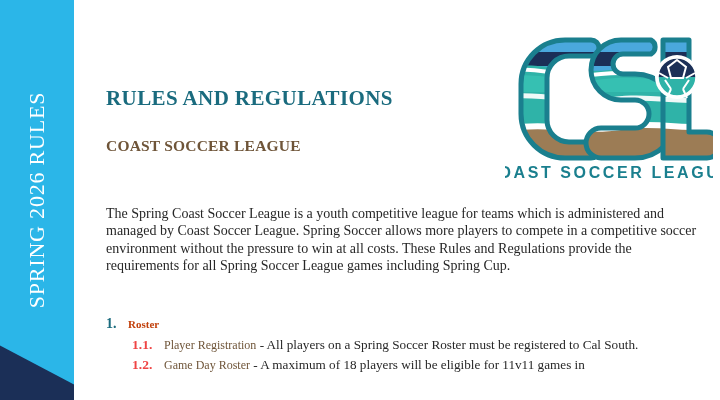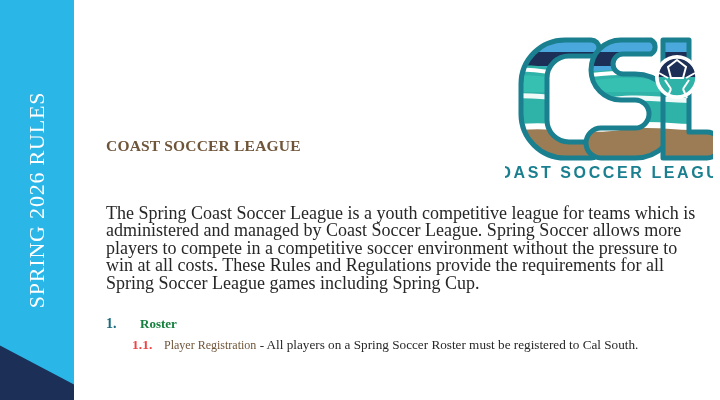--- a/index.html
+++ b/index.html
@@ -89,21 +89,21 @@
   }
   .subtitle-line { display: block; }
 
   .intro {
     position: absolute;
     left: 0;
     top: 205px;
     width: 595px;
     margin: 0;
     color: #272727;
-    font-size: 18px;
+    font-size: 14px;
     line-height: 17.4px;
     text-align: left;
   }
 
   
   .list-root {
     position: absolute;
     left: 0;
     top: 316px;
     width: 600px;
@@ -113,24 +113,23 @@
     align-items: baseline;
     gap: 9px;
   }
   .lvl1-num {
     color: #1a6b7e;
     font-size: 14px;
     font-weight: bold;
     min-width: 13px;
   }
   .lvl1-title {
-    color: #15803d;
-    font-size: 13px;
-    font-weight: bold;
-    margin-left: 12px;
+    color: #c2410c;
+    font-size: 11px;
+    font-weight: bold;
   }
   .lvl2-list {
     margin-top: 4px;
     padding-left: 26px;
   }
   .lvl2-row {
     display: flex;
     align-items: baseline;
     gap: 6px;
     margin-bottom: 2px;
@@ -170,20 +169,21 @@
 
 <div class="page">
 
   <div class="sidebar">
     <div class="sidebar-label">SPRING 2026 RULES</div>
     <div class="sidebar-corner"></div>
   </div>
 
   <div class="content">
 
+    <h1 class="doc-title">RULES AND REGULATIONS</h1>
 
     <div class="subtitle-block">
       <span class="subtitle-line">COAST SOCCER LEAGUE</span>
     </div>
 
     <p class="intro">The Spring Coast Soccer League is a youth competitive league for teams which is administered and managed by Coast Soccer League. Spring Soccer allows more players to compete in a competitive soccer environment without the pressure to win at all costs. These Rules and Regulations provide the requirements for all Spring Soccer League games including Spring Cup.</p>
 
     <div class="list-root">
       <div class="lvl1-row">
         <span class="lvl1-num">1.</span>
@@ -192,20 +192,26 @@
 
       <div class="lvl2-list">
 
         <div class="lvl2-row">
           <span class="lvl2-num">1.1.</span>
           <span class="lvl2-body">
             <span class="lvl2-term">Player Registration</span><span class="lvl2-text"> - All players on a Spring Soccer Roster must be registered to Cal South.</span>
           </span>
         </div>
 
+        <div class="lvl2-row">
+          <span class="lvl2-num">1.2.</span>
+          <span class="lvl2-body">
+            <span class="lvl2-term">Game Day Roster</span><span class="lvl2-text"> - A maximum of 18 players will be eligible for 11v11 games in</span>
+          </span>
+        </div>
 
       </div>
     </div>
   </div>
 
   <div class="logo">
     <svg width="208" height="152" viewBox="0 0 208 152" xmlns="http://www.w3.org/2000/svg">
       <defs>
 
         <pattern id="beach" x="0" y="0" width="208" height="132" patternUnits="userSpaceOnUse">

